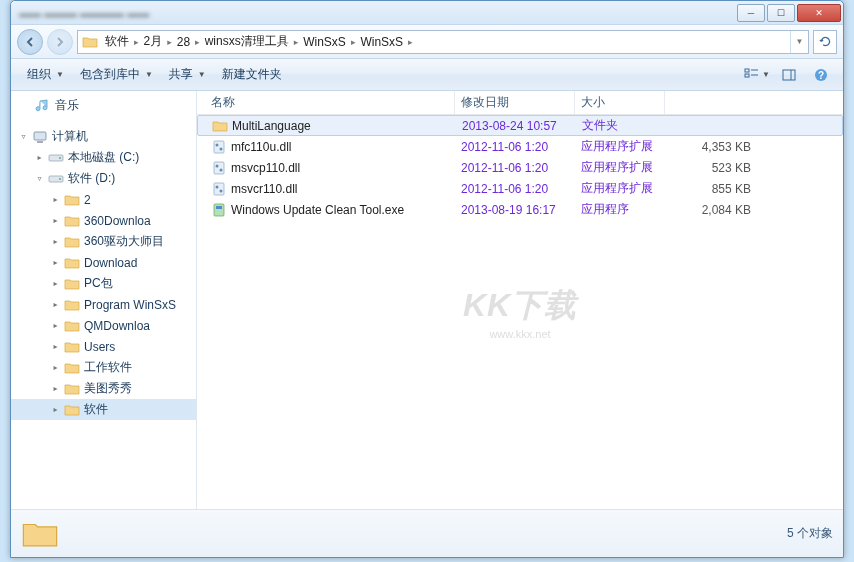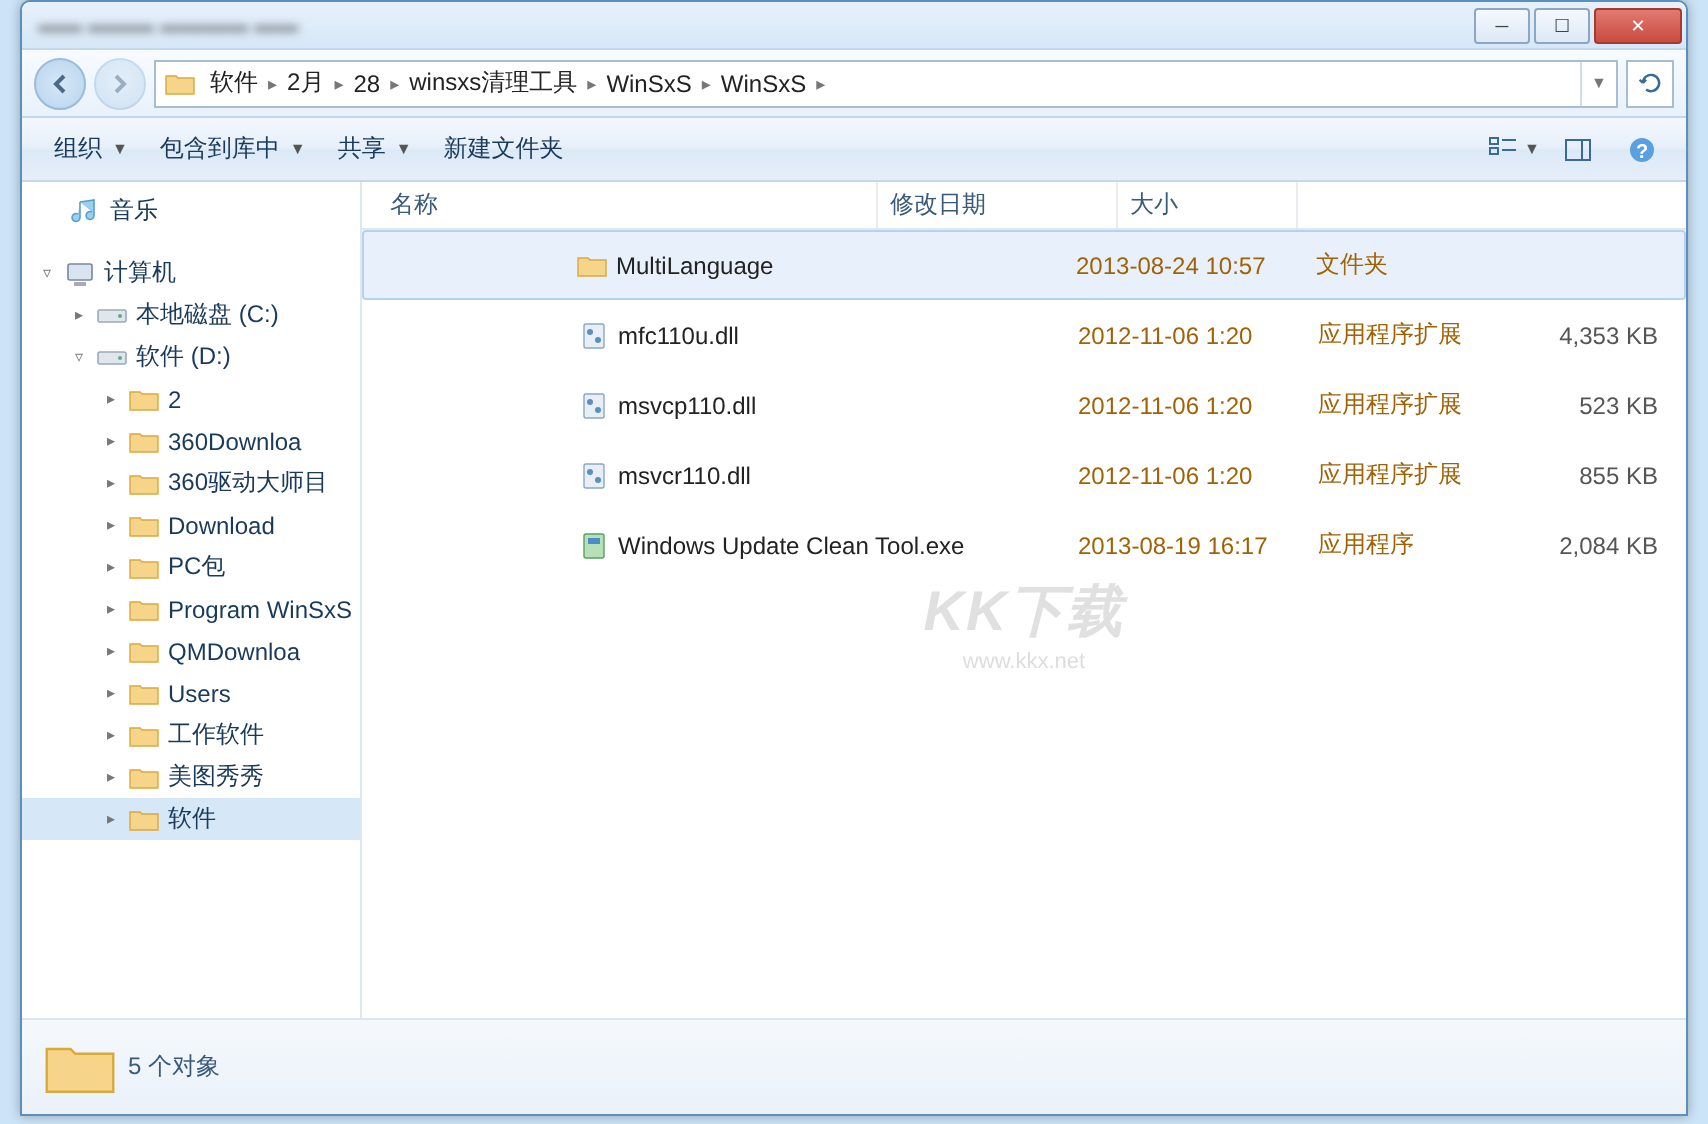--- a/index.html
+++ b/index.html
@@ -26,44 +26,44 @@
 .search-box input { flex: 1; border: none; outline: none; font-size: 12px; color: #888; font-style: italic; background: transparent; }
 .search-icon { color: #3a6a9a; font-size: 12px; }
 
 .toolbar { height: 32px; background: linear-gradient(#f4f8fd,#e6eff9 48%,#dce9f7 52%,#e6eff9); border-bottom: 1px solid #c5d8ea; display: flex; align-items: center; padding: 0 8px; font-size: 12px; color: #1a3a5a; }
 .tool-item { padding: 4px 8px; display: flex; align-items: center; gap: 3px; cursor: default; }
 .tool-drop { font-size: 8px; color: #555; margin-left: 2px; }
 .tool-right { margin-left: auto; display: flex; align-items: center; gap: 4px; }
 .view-btn { width: 28px; height: 22px; border: 1px solid transparent; display: flex; align-items: center; justify-content: center; color: #3a6a9a; font-size: 12px; }
 
 .body-area { flex: 1; display: flex; overflow: hidden; }
-.sidebar { width: 170px; background: #fff; border-right: 1px solid #e0e8ef; overflow-y: auto; font-size: 12px; padding: 4px 0; }
+.sidebar { width: 186px; background: #fff; border-right: 1px solid #e0e8ef; overflow-y: auto; font-size: 12px; padding: 4px 0; }
 .tree-item { display: flex; align-items: center; padding: 2px 0 2px 8px; gap: 4px; color: #1a3a5a; cursor: default; height: 21px; }
 .tree-item.selected { background: #d6e7f7; }
 .tree-indent-1 { padding-left: 24px; }
 .tree-indent-2 { padding-left: 40px; }
 .tree-toggle { width: 9px; height: 9px; font-size: 8px; color: #777; display: flex; align-items: center; justify-content: center; }
 .tree-icon { width: 16px; height: 16px; display: flex; align-items: center; justify-content: center; }
 .tree-spacer { height: 10px; }
 
 .content { flex: 1; display: flex; flex-direction: column; background: #fff; position: relative; }
 .col-headers { height: 24px; border-bottom: 1px solid #e4e8ec; display: flex; align-items: center; font-size: 12px; color: #3a5a7a; padding-left: 8px; }
 .col-h { padding: 0 6px; border-right: 1px solid #e8ecf0; height: 100%; display: flex; align-items: center; }
 .file-list { flex: 1; overflow: auto; font-size: 12px; color: #222; position: relative; }
-.file-row { display: flex; align-items: center; height: 35px; padding-left: 8px; justify-content: flex-end; }
+.file-row { display: flex; align-items: center; height: 21px; padding-left: 8px; }
 .file-row.selected { background: #e8f1fb; border: 1px solid #b5d3ef; border-radius: 2px; }
 .file-cell { padding: 0 6px; overflow: hidden; text-overflow: ellipsis; white-space: nowrap; display: flex; align-items: center; gap: 4px; }
 .cell-size { justify-content: flex-end; padding-right: 14px; color: #555; }
-.cell-date, .cell-type { color: #a16207; }
+.cell-date, .cell-type { color: #6d28d9; }
 .file-icon { width: 16px; height: 16px; display: flex; align-items: center; justify-content: center; flex-shrink: 0; }
 
 .watermark { position: absolute; left: 50%; top: 50%; transform: translate(-50%,-50%); text-align: center; color: #ddd; font-size: 11px; pointer-events: none; }
-.watermark .wm-main { font-size: 28px; font-weight: bold; font-style: italic; color: #e0e0e0; letter-spacing: 1px; }
-
-.statusbar { height: 48px; border-top: 1px solid #dce4ec; background: linear-gradient(#f5f9fd,#eaf1f9); display: flex; align-items: center; padding: 0 10px; gap: 5px; font-size: 12px; color: #3a5a7a; }
+.watermark .wm-main { font-size: 32px; font-weight: bold; font-style: italic; color: #e0e0e0; letter-spacing: 1px; }
+
+.statusbar { height: 48px; border-top: 1px solid #dce4ec; background: linear-gradient(#f5f9fd,#eaf1f9); display: flex; align-items: center; padding: 0 10px; gap: 5px; font-size: 12px; color: #3a5a7a; justify-content: space-between; }
 .status-icon { width: 38px; height: 38px; }
 
 
 .ico-folder { fill: #f6d48a; stroke: #d9a93e; }
 .ico-dll { fill: #e8eef5; stroke: #8aa8c3; }
 .ico-exe { fill: #b8e0b8; stroke: #5aa05a; }
 .ico-drive { fill: #e0e6ec; stroke: #9ab; }
 .ico-computer { fill: #d8e4f0; stroke: #789; }
 .ico-music { fill: #9ad0f0; stroke: #5a9fc8; }
 

